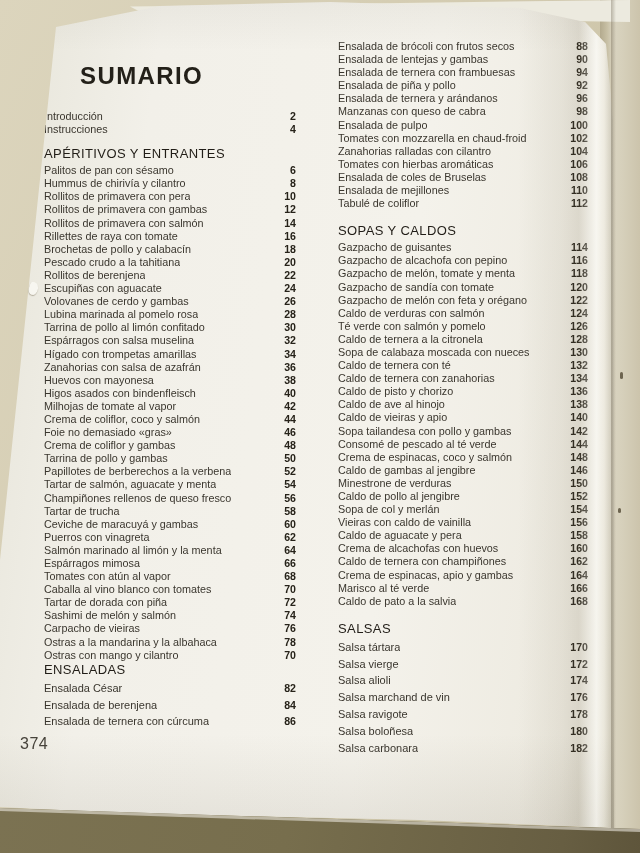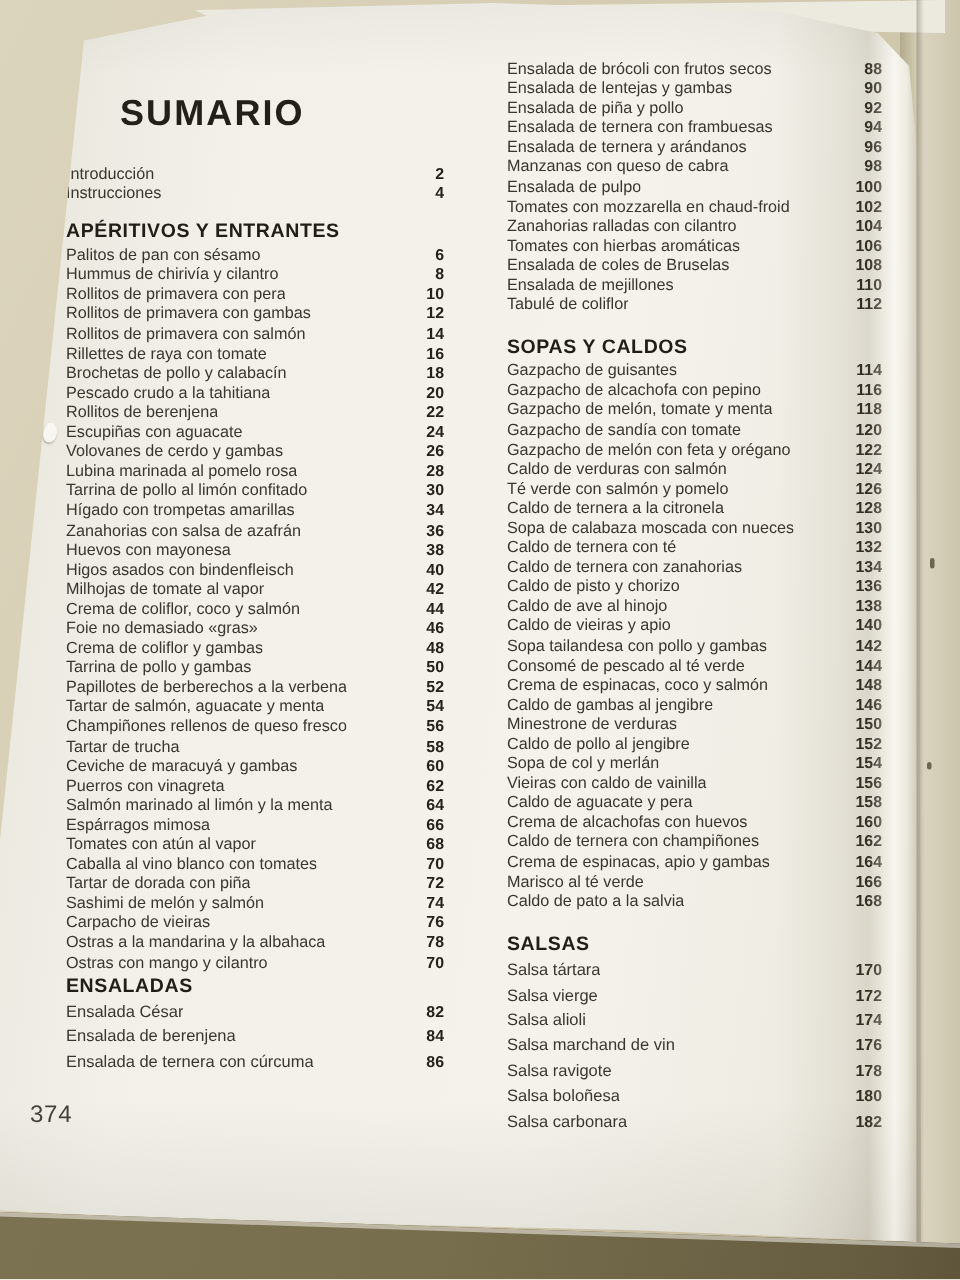--- a/index.html
+++ b/index.html
@@ -38,21 +38,21 @@
   .column{position:absolute;}
   .col-left{left:44px;top:110px;width:252px;}
   .col-right{left:338px;top:40px;width:250px;}
   .toc-row{display:flex;justify-content:space-between;align-items:baseline;
     font-size:10.8px;line-height:13.1px;color:#3a362e;}
   .toc-row .lbl{white-space:nowrap;overflow:hidden;}
   .toc-row .pg{font-weight:bold;color:#262219;font-size:10.6px;padding-left:8px;}
   .section{margin-top:0;}
   .column > .section + .section{margin-top:13px;}
   .front-matter{margin-bottom:10px;}
-  .section-heading{font-size:13px;font-weight:bold;letter-spacing:.4px;color:#211d17;
+  .section-heading{font-size:13px;font-weight:normal;letter-spacing:.4px;color:#211d17;
     margin:0 0 3px 0;}
   .section-list.wide .toc-row{line-height:16.8px;font-size:11px;}
 </style>
 </head>
 <body>
 
 <div class="scene">
   <div class="page-stack">
     <div class="ink-speck" style="left:20px;top:372px;"></div>
     <div class="ink-speck" style="left:18px;top:508px;height:5px;"></div>
@@ -123,20 +123,24 @@
               </div>
               <div class="toc-row">
                 <span class="lbl">Lubina marinada al pomelo rosa</span>
                 <span class="pg">28</span>
               </div>
               <div class="toc-row">
                 <span class="lbl">Tarrina de pollo al limón confitado</span>
                 <span class="pg">30</span>
               </div>
               <div class="toc-row">
+                <span class="lbl">Espárragos con salsa muselina</span>
+                <span class="pg">32</span>
+              </div>
+              <div class="toc-row">
                 <span class="lbl">Hígado con trompetas amarillas</span>
                 <span class="pg">34</span>
               </div>
               <div class="toc-row">
                 <span class="lbl">Zanahorias con salsa de azafrán</span>
                 <span class="pg">36</span>
               </div>
               <div class="toc-row">
                 <span class="lbl">Huevos con mayonesa</span>
                 <span class="pg">38</span>
@@ -252,26 +256,26 @@
           <div class="section-list">
             <div class="toc-row">
               <span class="lbl">Ensalada de brócoli con frutos secos</span>
               <span class="pg">88</span>
             </div>
             <div class="toc-row">
               <span class="lbl">Ensalada de lentejas y gambas</span>
               <span class="pg">90</span>
             </div>
             <div class="toc-row">
+              <span class="lbl">Ensalada de ternera con frambuesas</span>
+              <span class="pg">94</span>
+            </div>
+            <div class="toc-row">
               <span class="lbl">Ensalada de piña y pollo</span>
               <span class="pg">92</span>
-            </div>
-            <div class="toc-row">
-              <span class="lbl">Ensalada de ternera con frambuesas</span>
-              <span class="pg">94</span>
             </div>
             <div class="toc-row">
               <span class="lbl">Ensalada de ternera y arándanos</span>
               <span class="pg">96</span>
             </div>
             <div class="toc-row">
               <span class="lbl">Manzanas con queso de cabra</span>
               <span class="pg">98</span>
             </div>
             <div class="toc-row">

